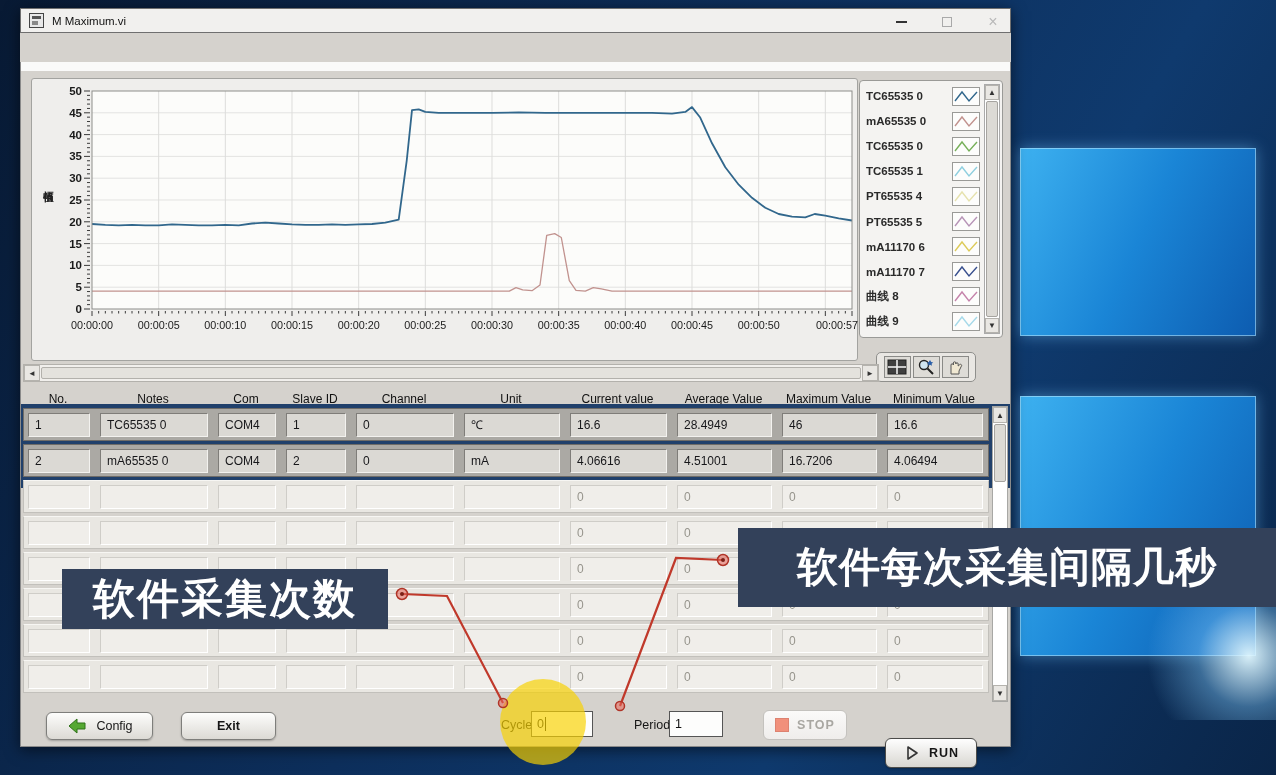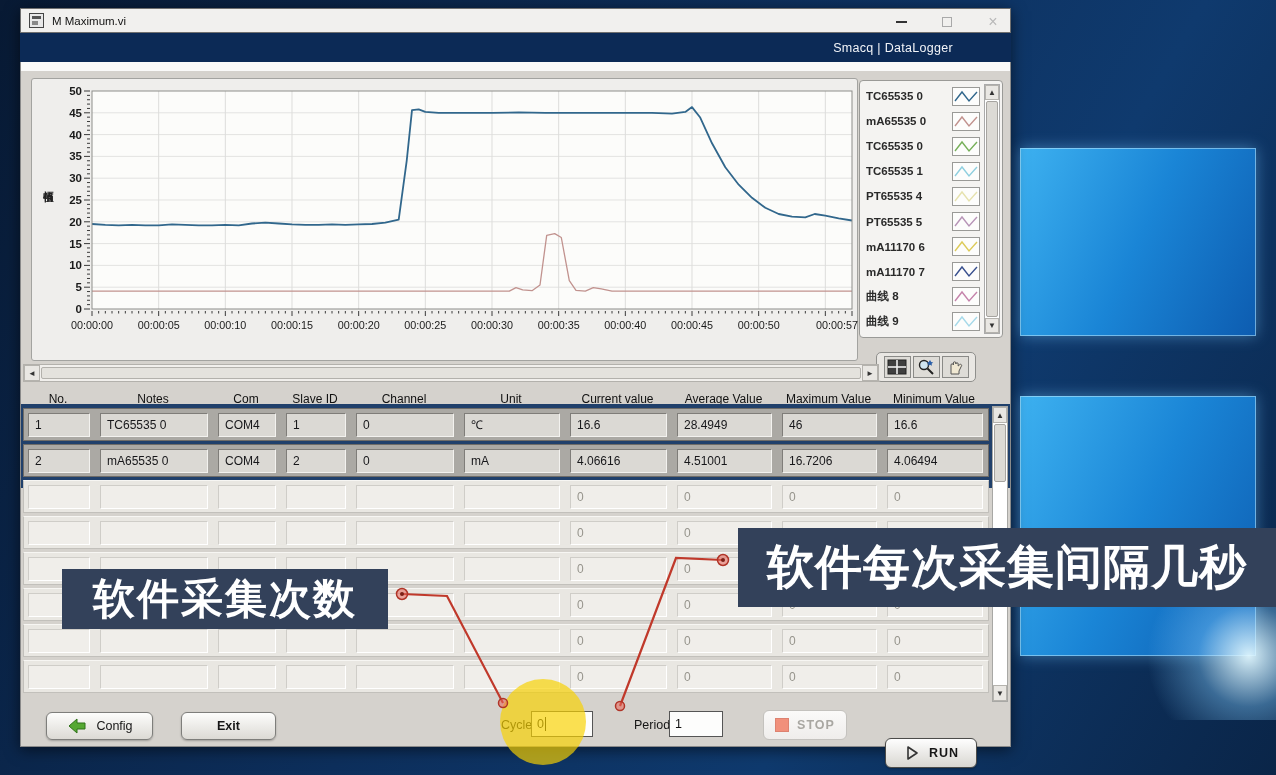--- a/index.html
+++ b/index.html
@@ -111,21 +111,21 @@
   .btn-run { left:864px; top:648px; width:92px; height:30px; font-weight:bold; letter-spacing:1px;
              border-color:#4c4c4a; background:linear-gradient(#fefefe,#d8d6d1);margin-top:28px; }
 
   
   .hl-circle { position:absolute; left:500px; top:679px; width:86px; height:86px; border-radius:50%;
                background:rgba(248,210,0,.68); z-index:3; pointer-events:none; }
   .connectors { position:absolute; left:0; top:0; width:1276px; height:775px; z-index:4; pointer-events:none; }
   .callout { position:absolute; background:#33415a; color:#fff; font-weight:bold; display:flex;
              align-items:center; justify-content:center; z-index:5; white-space:nowrap; }
   .callout-left { left:62px; top:569px; width:326px; height:60px; font-size:42px; letter-spacing:2px; }
-  .callout-right { left:738px; top:528px; width:538px; height:79px; font-size:47px; letter-spacing:1px; }
+  .callout-right { left:738px; top:528px; width:538px; height:79px; font-size:41px; letter-spacing:1px; }
 </style>
 </head>
 <body>
 
 <div class="pane pane-top"></div>
 <div class="pane pane-bottom"></div>
 <div class="flare"></div>
 
 <div class="app">
   <div class="titlebar">
@@ -135,23 +135,20 @@
       <div class="winbtn">
           <div class="min-glyph"></div>
         </div>
       <div class="winbtn">
           <div class="max-glyph"></div>
         </div>
       <div class="winbtn">
           <span class="close-glyph">×</span>
         </div>
     </div>
-  </div>
-  <div class="brandbar">
-    <span class="brand-text">Smacq | DataLogger</span>
   </div>
 
   <div class="content">
     <div class="content-topstrip"></div>
 
     <div class="chart-panel">
       <svg id="chart-svg" width="827" height="283" viewBox="0 0 827 283">
           <rect x="60" y="12" width="760" height="218" fill="#fcfcfa"></rect>
           <line x1="60" y1="208.20000000000002" x2="820" y2="208.20000000000002" stroke="#e3e3e1" stroke-width="1"></line>
           <line x1="60" y1="186.4" x2="820" y2="186.4" stroke="#e3e3e1" stroke-width="1"></line>

